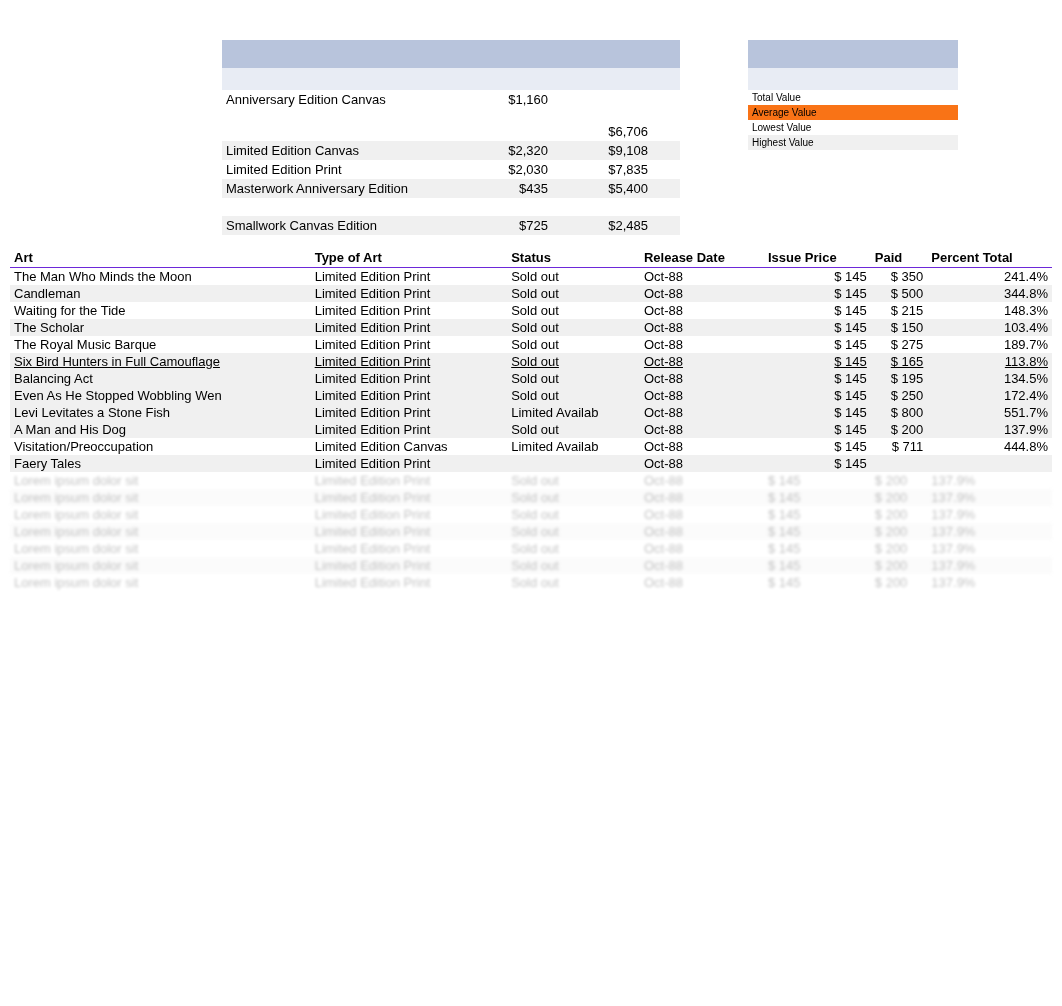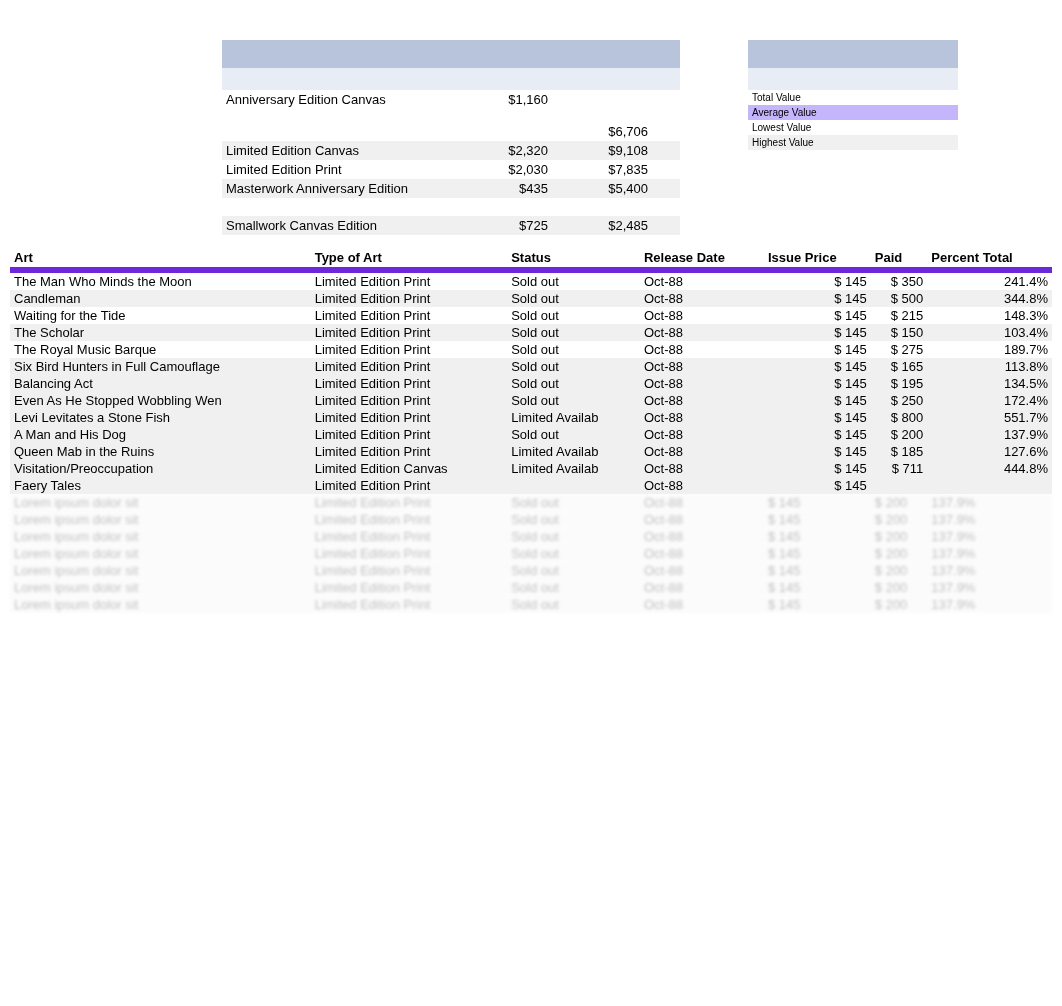--- a/index.html
+++ b/index.html
@@ -44,21 +44,21 @@
     .main-table {
       width: 100%;
       border-collapse: collapse;
       font-size: 13px;
     }
 
     .main-table th {
       text-align: left;
       font-weight: bold;
       padding: 2px 4px;
-      border-bottom: 6px solid #6d28d9;
+      border-bottom: 1px solid #6d28d9;
       white-space: nowrap;
     }
 
     .main-table td {
       padding: 1px 4px;
       white-space: nowrap;
     }
 
     .main-table tr:nth-child(even) td {
       background: #f0f0f0;
@@ -135,21 +135,21 @@
     <span style="width:230px; padding-left:4px;">Smallwork Canvas Edition</span>
     <span style="width:100px; text-align:right; padding-right:4px;">$725</span>
     <span style="width:100px; text-align:right; padding-right:4px;">$2,485</span>
   </div>
 </div>
 
 <div style="position:absolute; top:90px; left:748px; width:210px; font-size:10px;">
   <div style="display:flex; padding:2px 4px;">
     <span>Total  Value</span>
   </div>
-  <div style="display:flex; padding:2px 4px; background:#c4b5fd;">
+  <div style="display:flex; padding:2px 4px; background:#f97316;">
     <span>Average  Value</span>
   </div>
   <div style="display:flex; padding:2px 4px;">
     <span>Lowest  Value</span>
   </div>
   <div style="display:flex; padding:2px 4px; background:#f0f0f0;">
     <span>Highest  Value</span>
   </div>
 </div>
 
@@ -205,21 +205,21 @@
         </tr>
         <tr>
           <td>The Royal Music Barque</td>
           <td>Limited Edition Print</td>
           <td>Sold out</td>
           <td>Oct-88</td>
           <td style="text-align: right;">$  145</td>
           <td style="text-align: right;">$  275</td>
           <td style="text-align: right;">189.7%</td>
         </tr>
-        <tr style="background: #c2410c;">
+        <tr style="background: #c2410c; text-decoration: underline;">
           <td>Six Bird Hunters in Full Camouflage</td>
           <td>Limited Edition Print</td>
           <td>Sold out</td>
           <td>Oct-88</td>
           <td style="text-align: right;">$  145</td>
           <td style="text-align: right;">$  165</td>
           <td style="text-align: right;">113.8%</td>
         </tr>
         <tr style="background: rgb(240, 240, 240);">
           <td>Balancing Act</td>
@@ -249,29 +249,20 @@
           <td style="text-align: right;">551.7%</td>
         </tr>
         <tr>
           <td>A Man and His Dog</td>
           <td>Limited Edition Print</td>
           <td>Sold out</td>
           <td>Oct-88</td>
           <td style="text-align: right;">$  145</td>
           <td style="text-align: right;">$  200</td>
           <td style="text-align: right;">137.9%</td>
-        </tr>
-        <tr style="background: rgb(240, 240, 240);">
-          <td>Queen Mab in the Ruins</td>
-          <td>Limited Edition Print</td>
-          <td>Limited Availab</td>
-          <td>Oct-88</td>
-          <td style="text-align: right;">$  145</td>
-          <td style="text-align: right;">$  185</td>
-          <td style="text-align: right;">127.6%</td>
         </tr>
         <tr>
           <td>Visitation/Preoccupation</td>
           <td>Limited Edition Canvas</td>
           <td>Limited Availab</td>
           <td>Oct-88</td>
           <td style="text-align: right;">$  145</td>
           <td style="text-align: right;">$  711</td>
           <td style="text-align: right;">444.8%</td>
         </tr>

